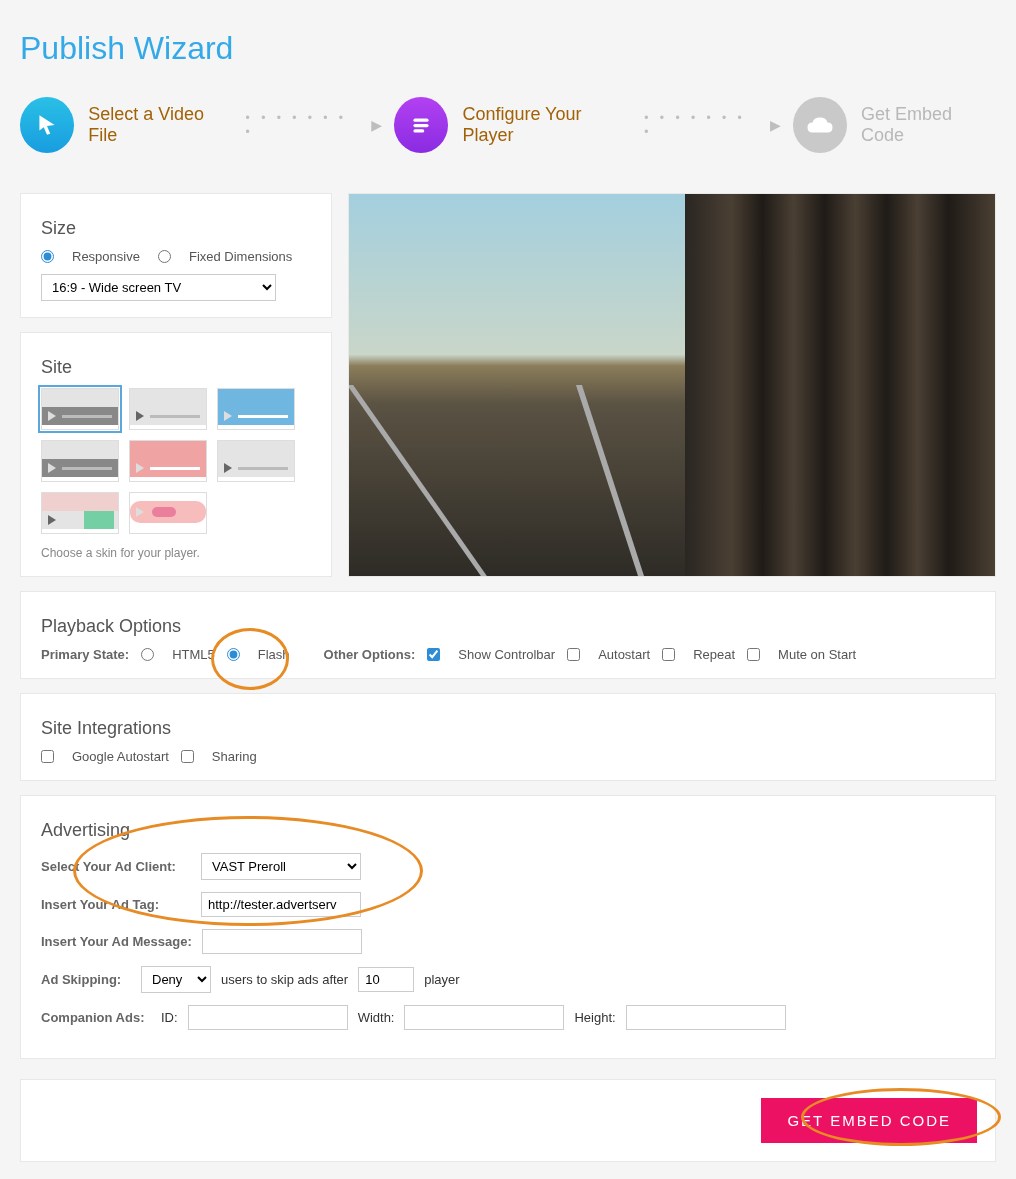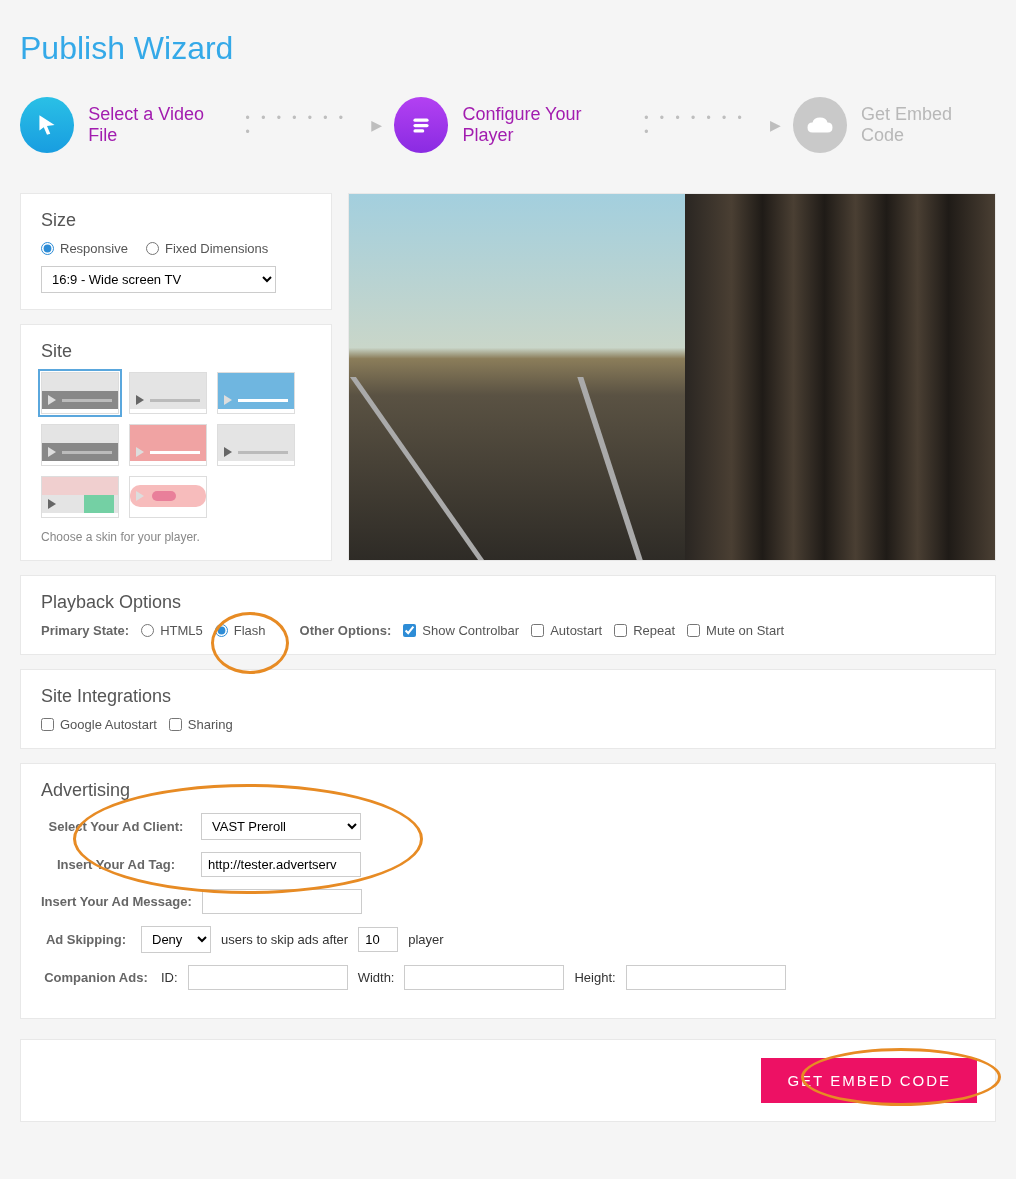--- a/index.html
+++ b/index.html
@@ -27,21 +27,21 @@
     margin-bottom: 40px;
   }
   .step { display: flex; align-items: center; gap: 14px; }
   .step-icon {
     width: 56px; height: 56px; border-radius: 50%;
     display: flex; align-items: center; justify-content: center;
   }
   .icon-blue { background: linear-gradient(#2ac0e6,#189de0); }
   .icon-purple { background: linear-gradient(#b341f2,#8a2be2); }
   .icon-grey { background: #c9c9c9; }
-  .step-label { font-size: 18px; color: #a21caf; }
+  .step-label { font-size: 18px; color: #a16207; }
   .step-label.muted { color: #b8b8b8; }
   .dots { color: #bebebe; letter-spacing: 4px; font-size: 12px; }
   .arrow-right { color: #bebebe; font-size: 14px; }
 
   .row { display: flex; gap: 16px; }
   .panel {
     background: #fff;
     border: 1px solid #e8e8e8;
     padding: 16px 20px;
   }
@@ -52,23 +52,23 @@
     border: 1px solid #e8e8e8;
     display: flex; align-items: stretch;
   }
   .preview-inner { flex:1; background: #777; position: relative; overflow: hidden; }
   .sky { position:absolute; inset:0; background: linear-gradient(#a3cfde 0%, #c9d6c9 42%, #8b7d5a 45%, #5a5243 55%, #2e2b26 100%);}
   .building { position:absolute; right:0; top:0; bottom:0; width:48%; background: linear-gradient(90deg, #2a2622 0%, #4a3f33 15%, #1f1b17 25%, #4a3f33 35%, #1f1b17 45%, #4a3f33 55%, #1f1b17 65%, #4a3f33 75%, #1f1b17 85%, #4a3f33 100%);}
   .rail1, .rail2 { position:absolute; background:#aaa; }
   .rail1 { left:10%; bottom:0; width:6px; height:50%; transform: skewX(35deg);}
   .rail2 { left:40%; bottom:0; width:6px; height:50%; transform: skewX(18deg);}
 
-  .panel h3 { margin: 0 0 10px 0; font-size: 18px; font-weight: 400; color: #555;}
+  .panel h3 { margin: 8px 0 10px 0; font-size: 18px; font-weight: 400; color: #555;}
   .radio-row { display: flex; gap: 18px; margin-bottom: 10px; }
-  label.inline { display:flex; gap:4px; font-size:13px; color:#555;}
+  label.inline { display:flex; gap:16px; font-size:13px; color:#555;}
   select, input[type=text] {
     border: 1px solid #ccc;
     padding: 4px 6px;
     font-size: 13px;
     background: #fff;
   }
   .wide-select { width: 235px; }
 
   .skin-grid { display:flex; flex-wrap:wrap; gap:10px; margin-bottom: 12px; }
   .skin-thumb {
@@ -84,26 +84,26 @@
   .sk-play { width:0; height:0; border-left:8px solid #ddd; border-top:5px solid transparent; border-bottom:5px solid transparent; margin-left:6px;}
   .sk-play.dark { border-left-color:#666; }
   .sk-line { flex:1; height:3px; background:#bbb; margin:0 6px;}
   .sk-top { position:absolute; top:0; left:0; right:0; height:18px; background:#e4e4e4;}
   .sk-top.blue { background:#6fb6e0;}
   .sk-top.grey { background:#e4e4e4;}
   .hint { font-size:12px; color:#888; }
 
   .wide-panel { margin-top:14px; }
   .opt-row { display:flex; align-items:center; gap:12px; flex-wrap:wrap; }
-  .field-label { font-weight:bold; color:#666; font-size:13px;text-align:center; }
+  .field-label { font-weight:bold; color:#666; font-size:13px; }
   .ad-row { display:flex; align-items:center; gap:10px; margin:12px 0; flex-wrap:wrap; }
   .ad-row .field-label { min-width: 150px; font-weight:bold;}
   input[type=checkbox], input[type=radio] { margin:0 2px 0 0; accent-color: #2d8cd6;}
   .small-input { width:160px; }
-  .tiny-input { width:40px; }
+  .tiny-input { width:56px; }
   .comp-input { width:160px; }
 
   .footer-bar {
     margin-top: 20px; background:#fff; border:1px solid #e8e8e8;
     padding: 18px; display:flex; justify-content:flex-end; position:relative;
   }
   .btn-embed {
     background: #ed1164; color:#fff; border:none;
     padding: 14px 26px; font-size: 15px; letter-spacing: 2px;
     cursor:pointer;

